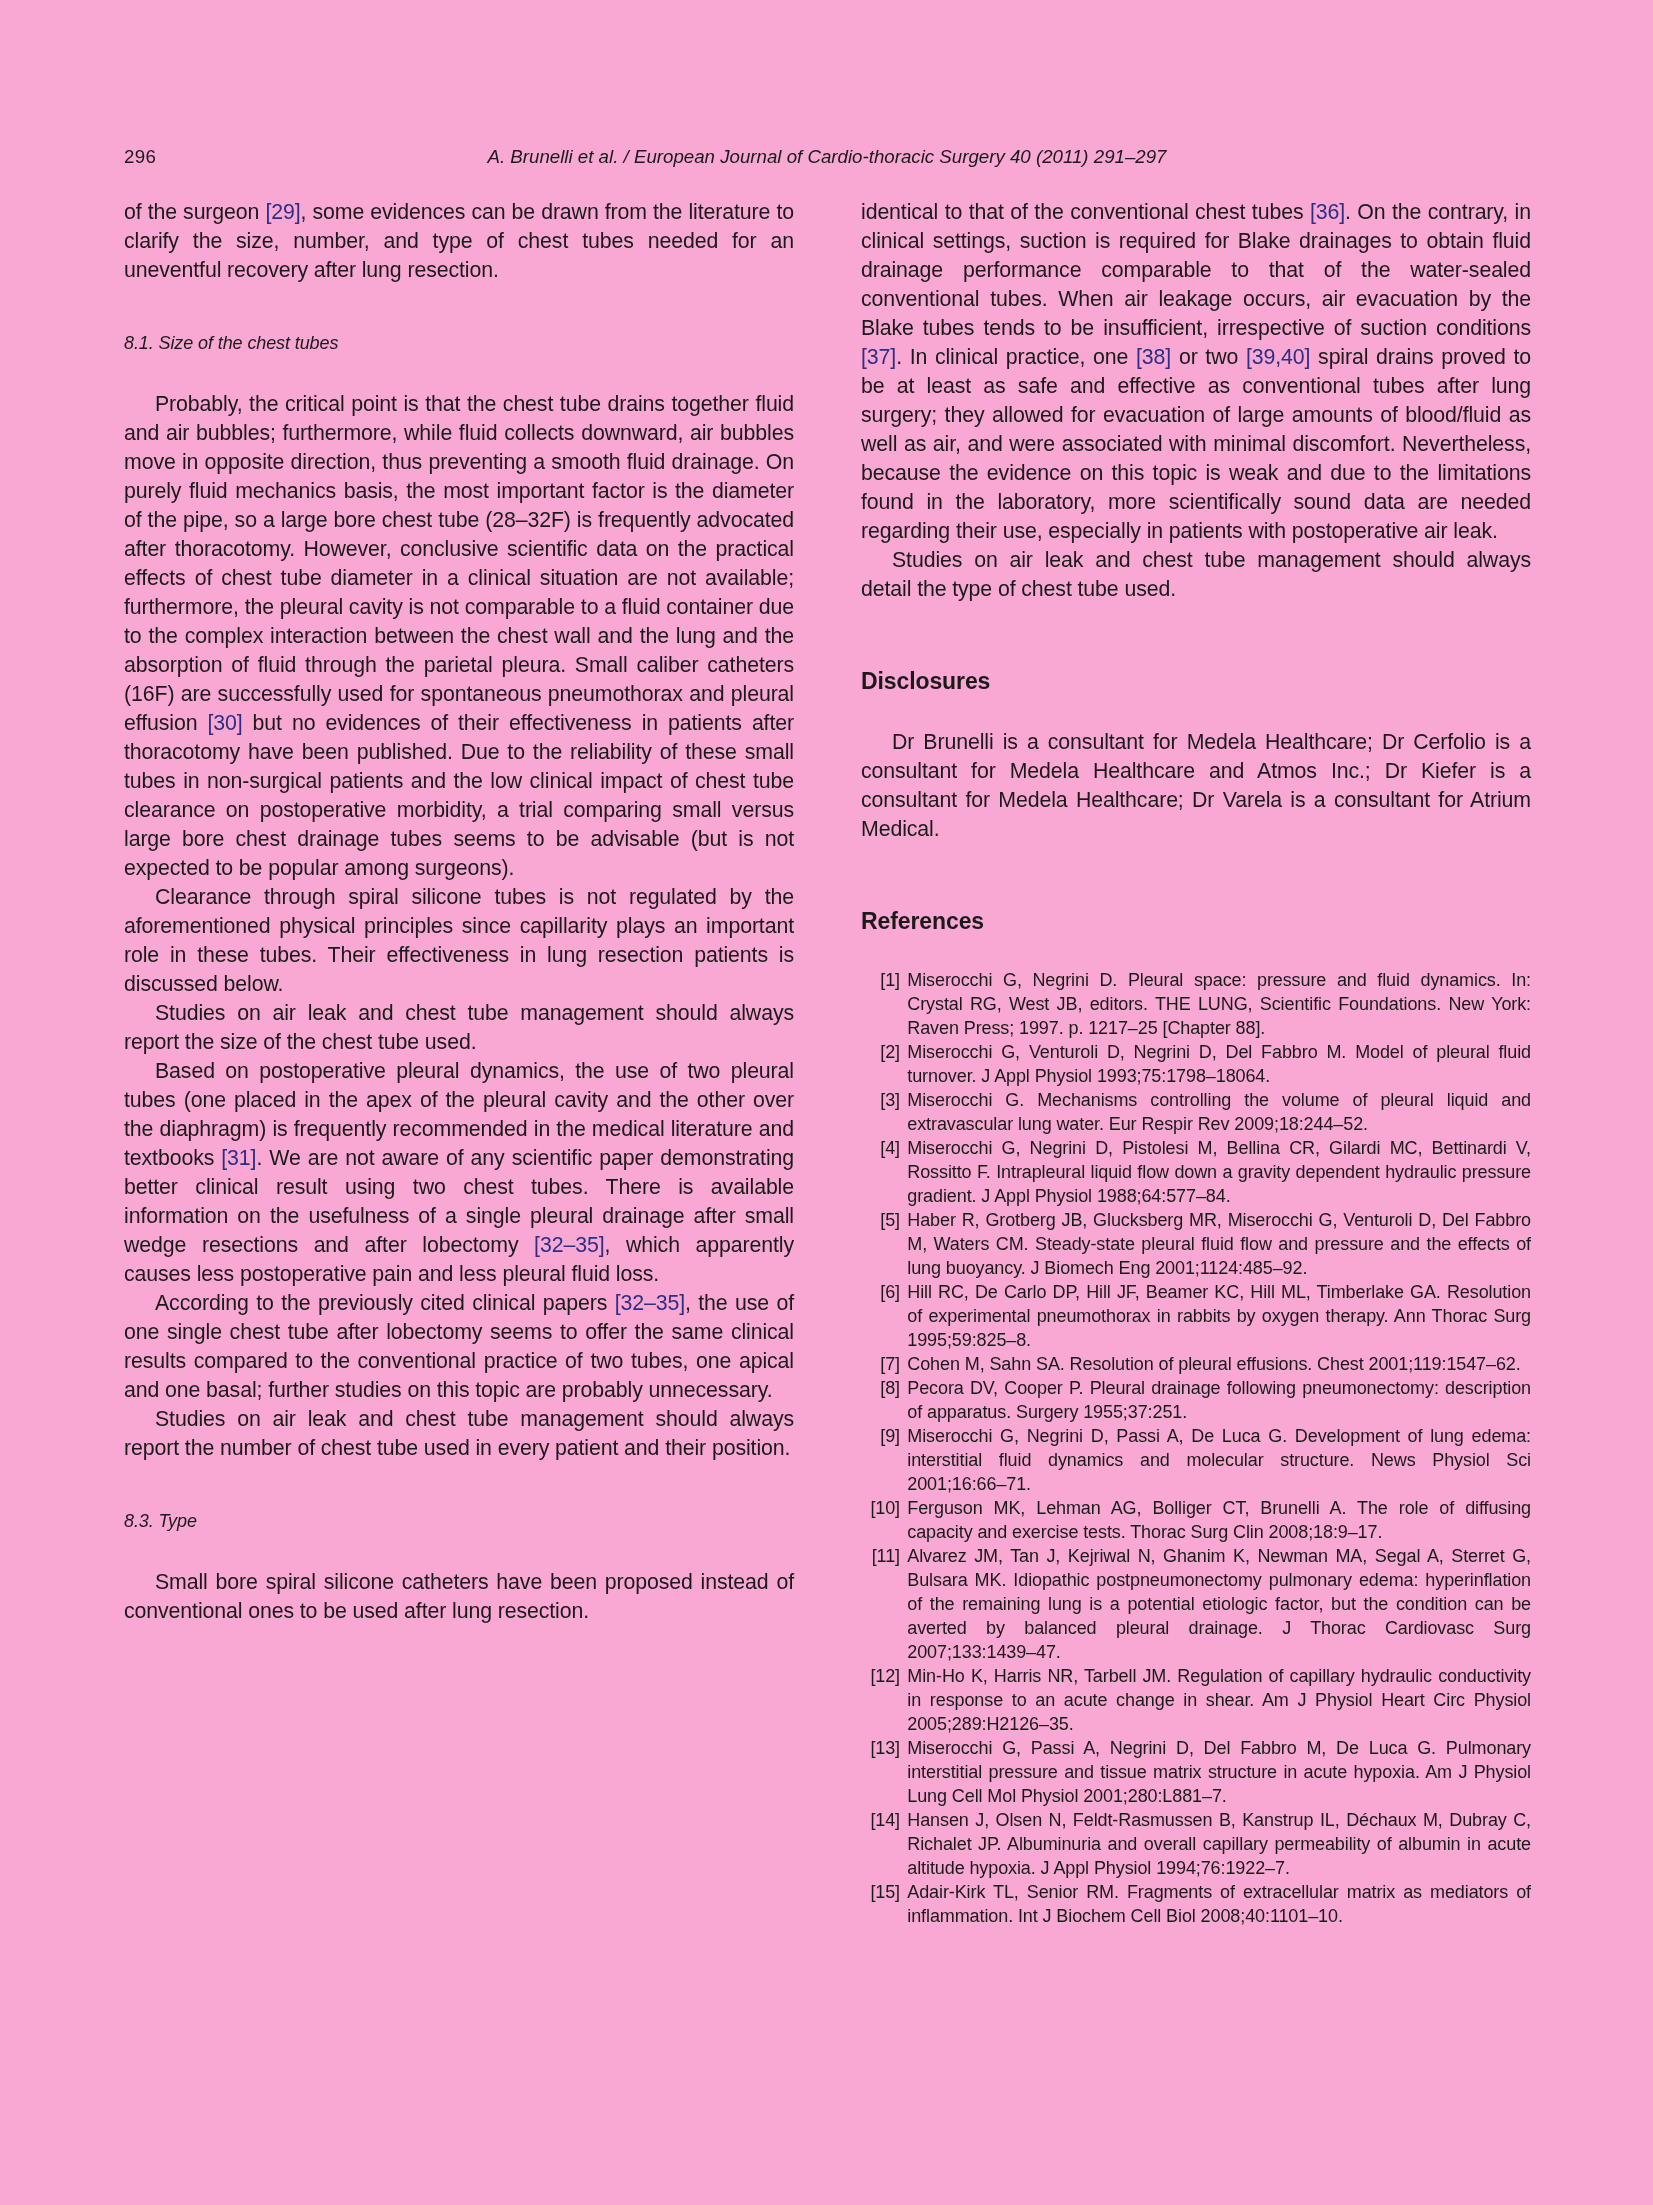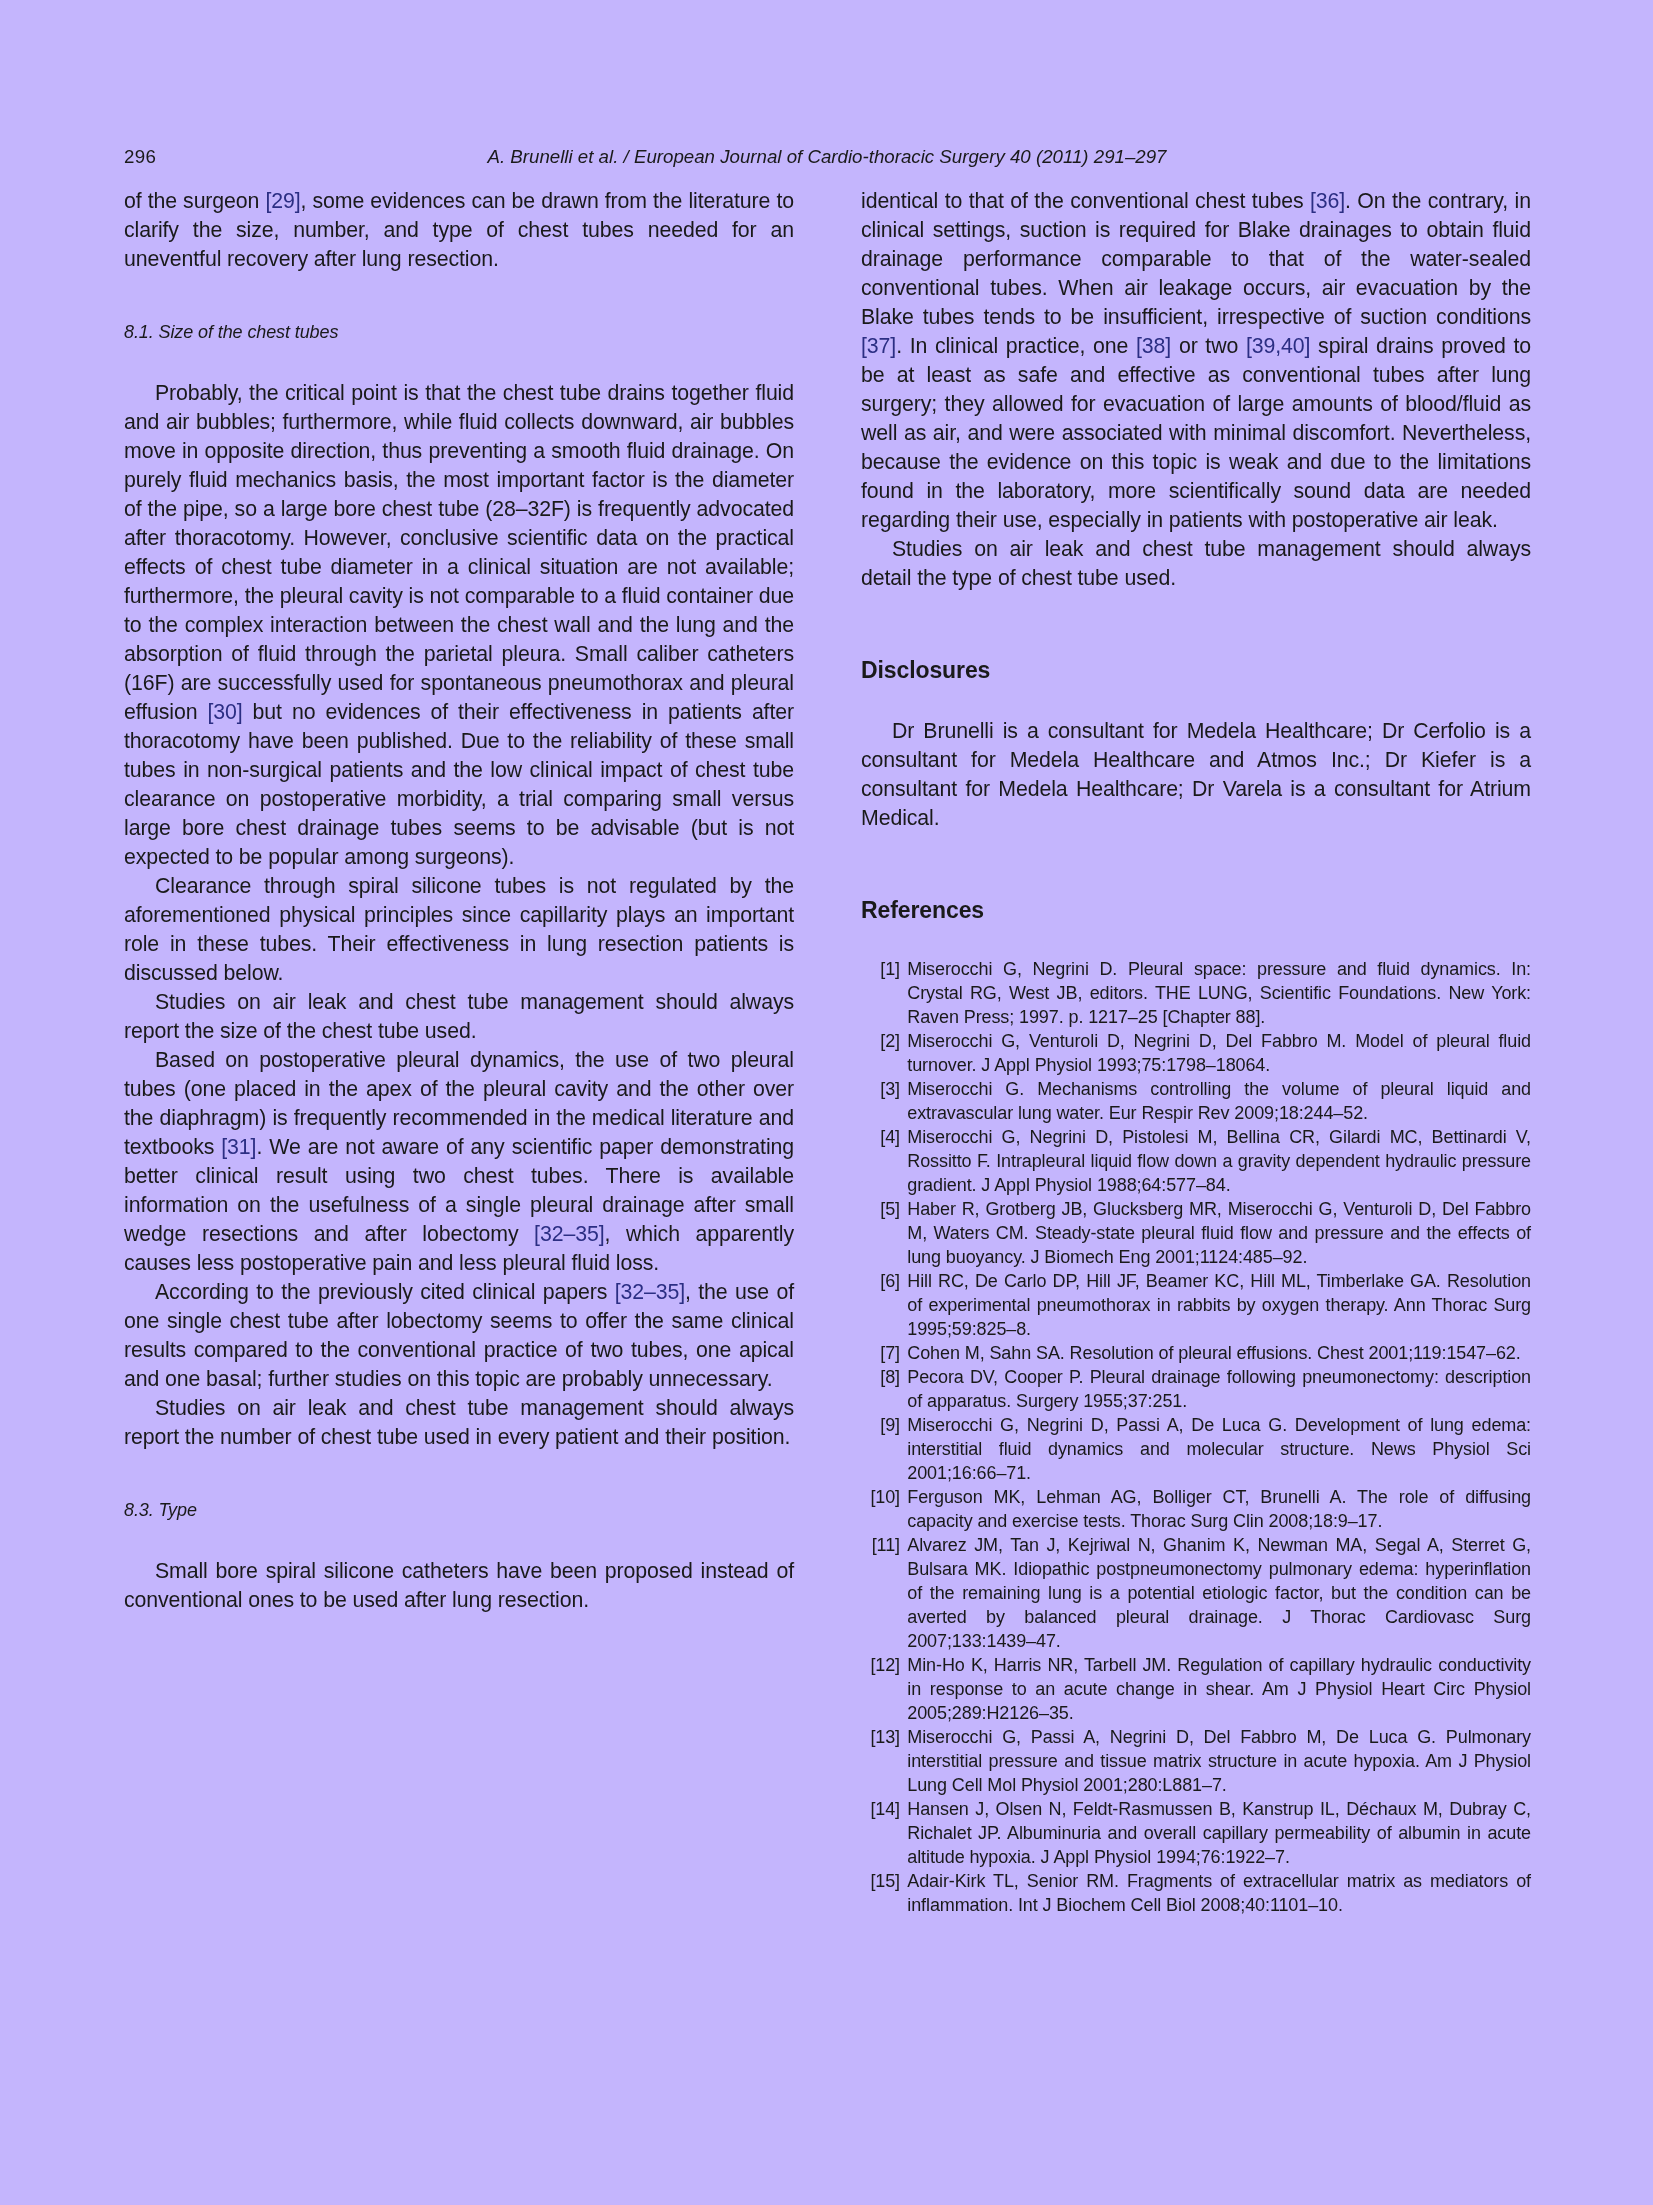--- a/index.html
+++ b/index.html
@@ -1,20 +1,20 @@
 <!DOCTYPE html>
 <html style="font-size:10.7px"><head>
 <meta charset="utf-8">
 <style>
   html,body{margin:0;padding:0;background:#ffffff;}
   .page{
     position:relative;
     width:1654px;
     height:2205px;
-    background:#c4b5fd;
+    background:#f9a8d4;
     font-family:"Liberation Sans", sans-serif;
     color:#1a1a1a;
     overflow:hidden;
   }
   .content{
     position:absolute;
     left:124px; top:145px;
     width:1406px;
   }
   header{
@@ -31,21 +31,21 @@
     letter-spacing:0.3px;
   }
   .running-head{
     display:block;
     text-align:center;
     font-style:italic;
   }
   .columns{
     display:flex;
     gap:67px;
-    margin-top:13px;
+    margin-top:24px;
   }
   .col{
     width:670px;
     min-width:670px;
   }
   .body-para{
     margin:0;
     font-size:21.3px;
     line-height:29px;
     text-align:justify;

